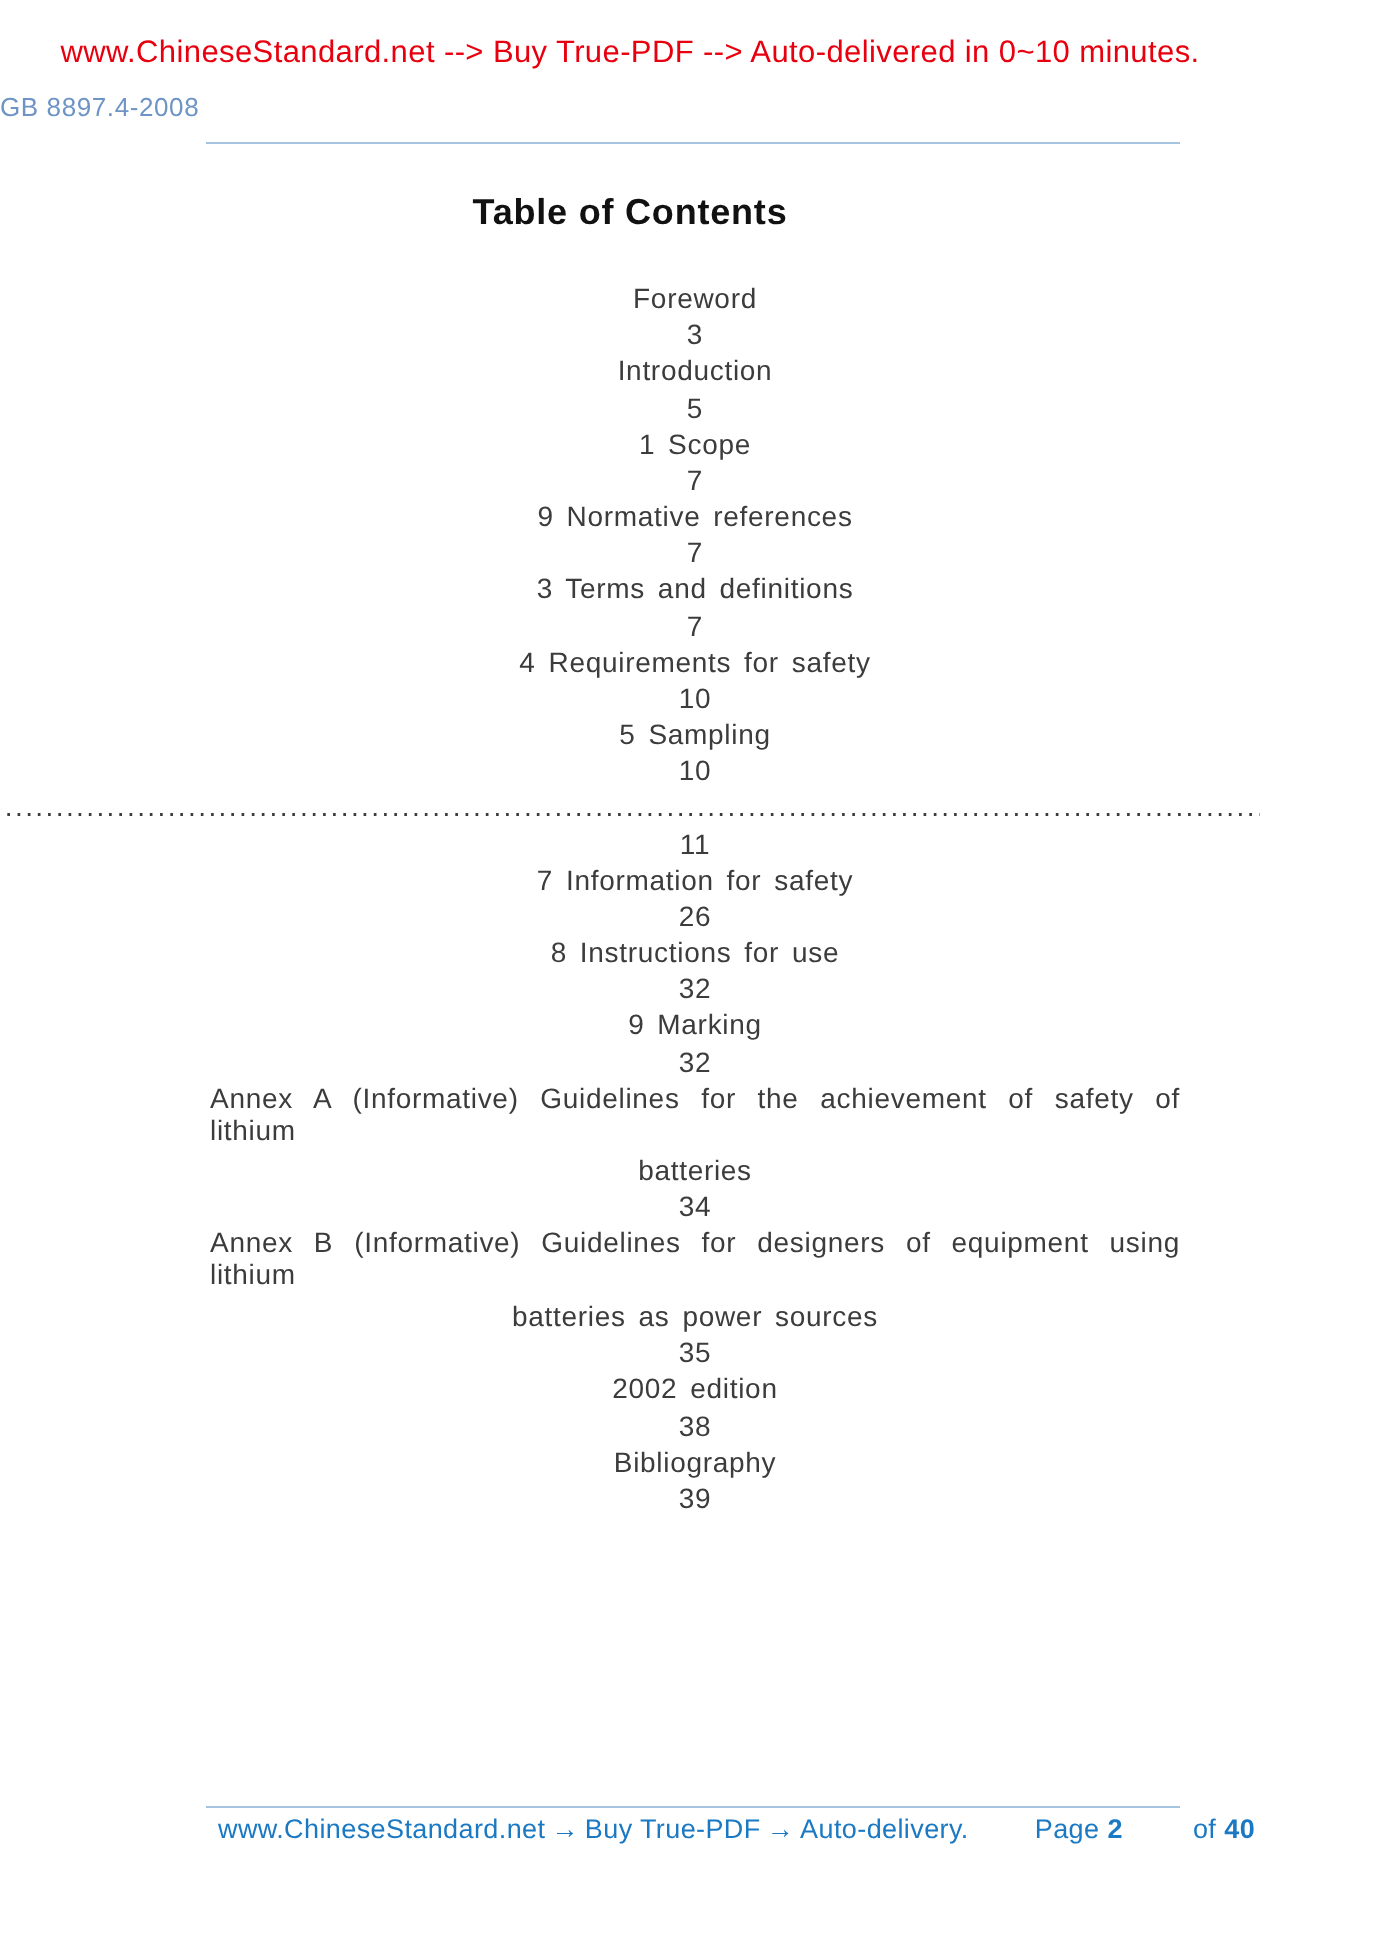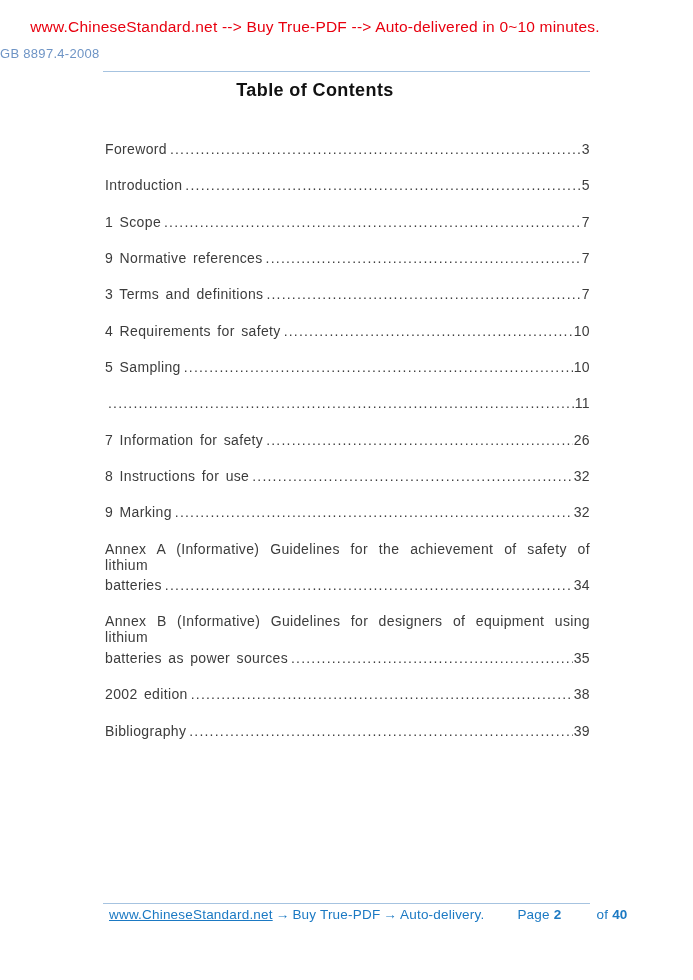--- a/index.html
+++ b/index.html
@@ -42,21 +42,21 @@
     top: 71px;
     left: 103px;
     width: 487px;
     height: 0;
     border-top: 1px solid #a6c3e0;
   }
 
   
   .doc-title {
     position: absolute;
-    top: 80px;
+    top: 96px;
     left: 0;
     width: 100%;
     text-align: center;
     color: #111111;
     font-size: 18px;
     font-weight: bold;
     letter-spacing: 0.4px;
   }
 
   
@@ -71,21 +71,22 @@
     word-spacing: 2.2px;
   }
   .toc-line {
     height: 36.35px;
     box-sizing: border-box;
     padding-top: 2px;
     white-space: nowrap;
   }
   .toc-row {
     display: flex;
-    align-items: flex-start;
+    align-items: center;
+    flex-direction: column;
   }
   .toc-justify {
     white-space: normal;
     text-align: justify;
     text-align-last: justify;
     overflow: hidden;
   }
   .toc-text {
     flex: 0 0 auto;
   }
@@ -122,21 +123,20 @@
     align-items: baseline;
     color: #1b79c3;
     font-size: 13.5px;
     letter-spacing: 0.2px;
   }
   .footer-left {
     padding-left: 6px;
     white-space: nowrap;
   }
   .footer-link {
-    text-decoration: underline;
     cursor: pointer;
   }
   .footer-arrow {
     padding: 0 3px;
   }
   .footer-right {
     padding-right: 14px;
     white-space: nowrap;
   }
   .footer-right .num {

